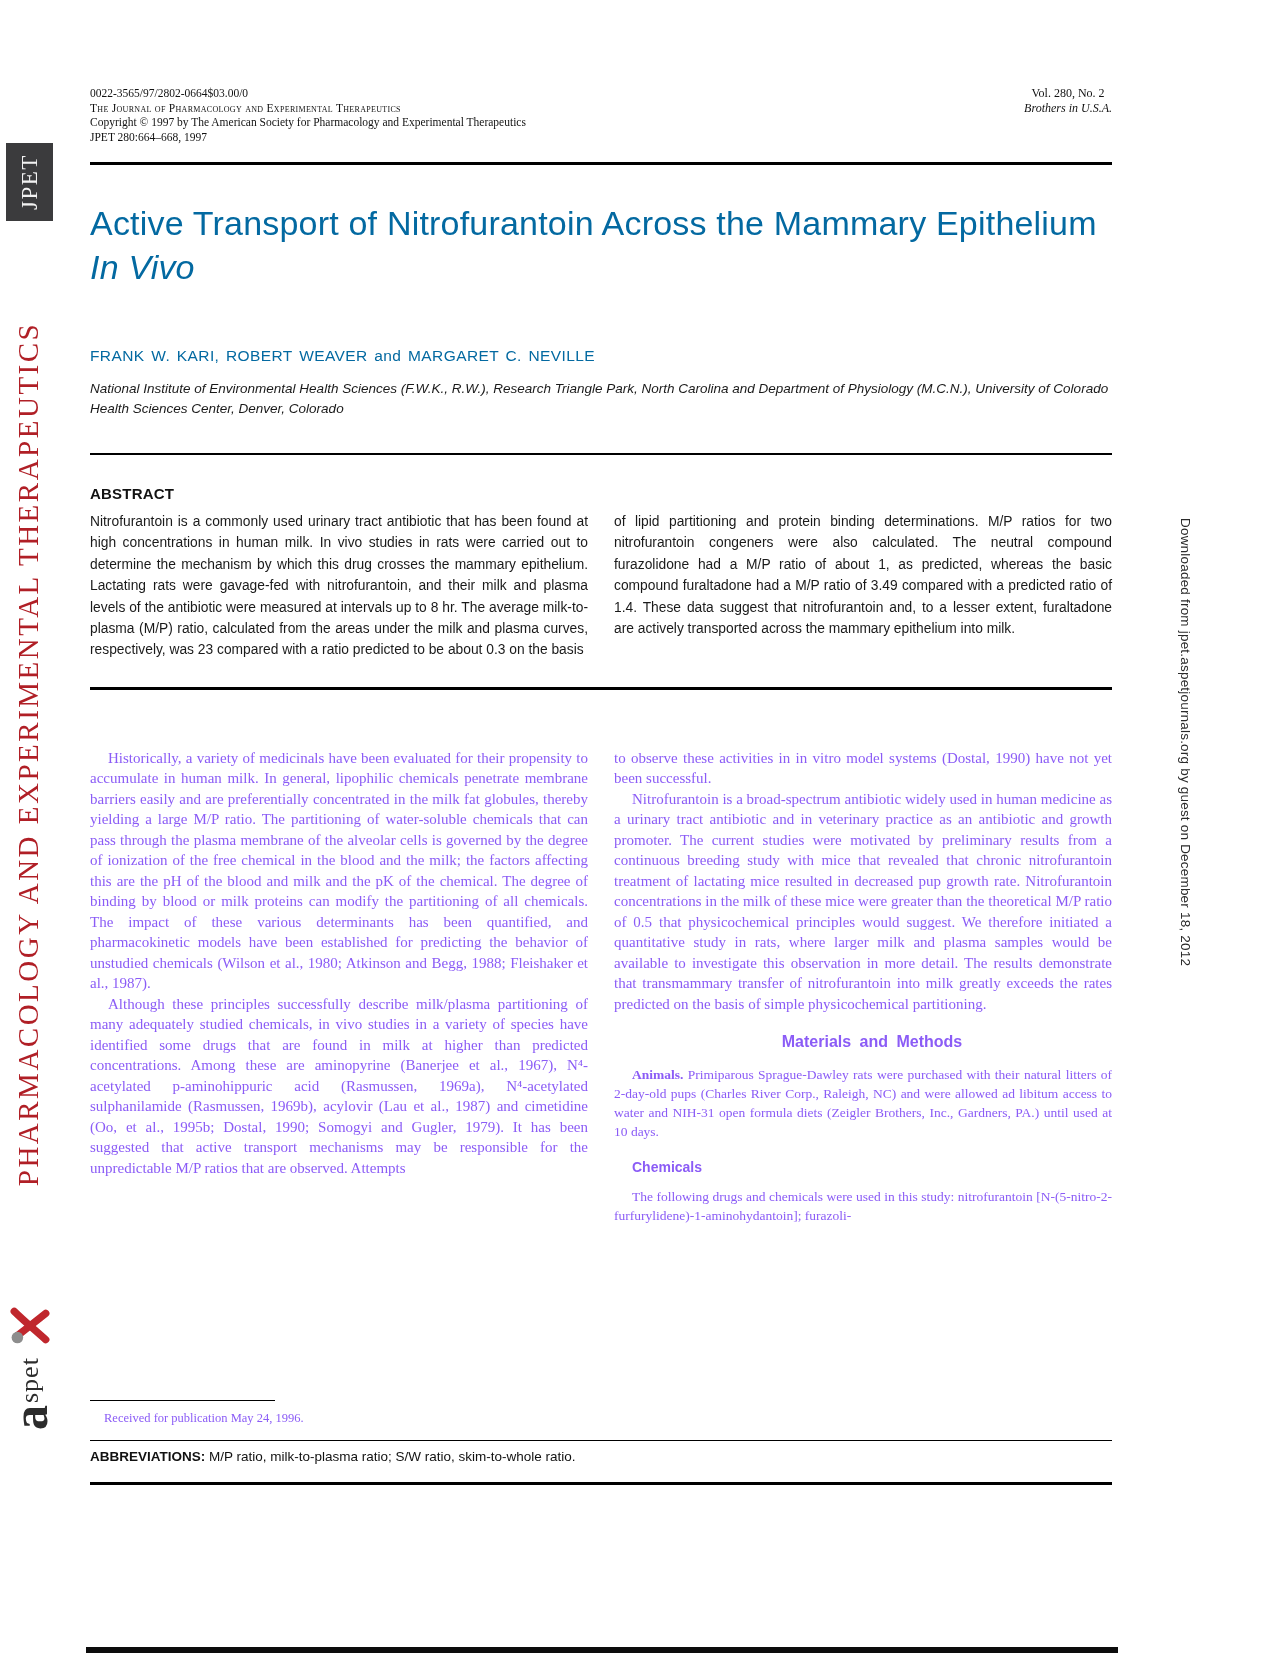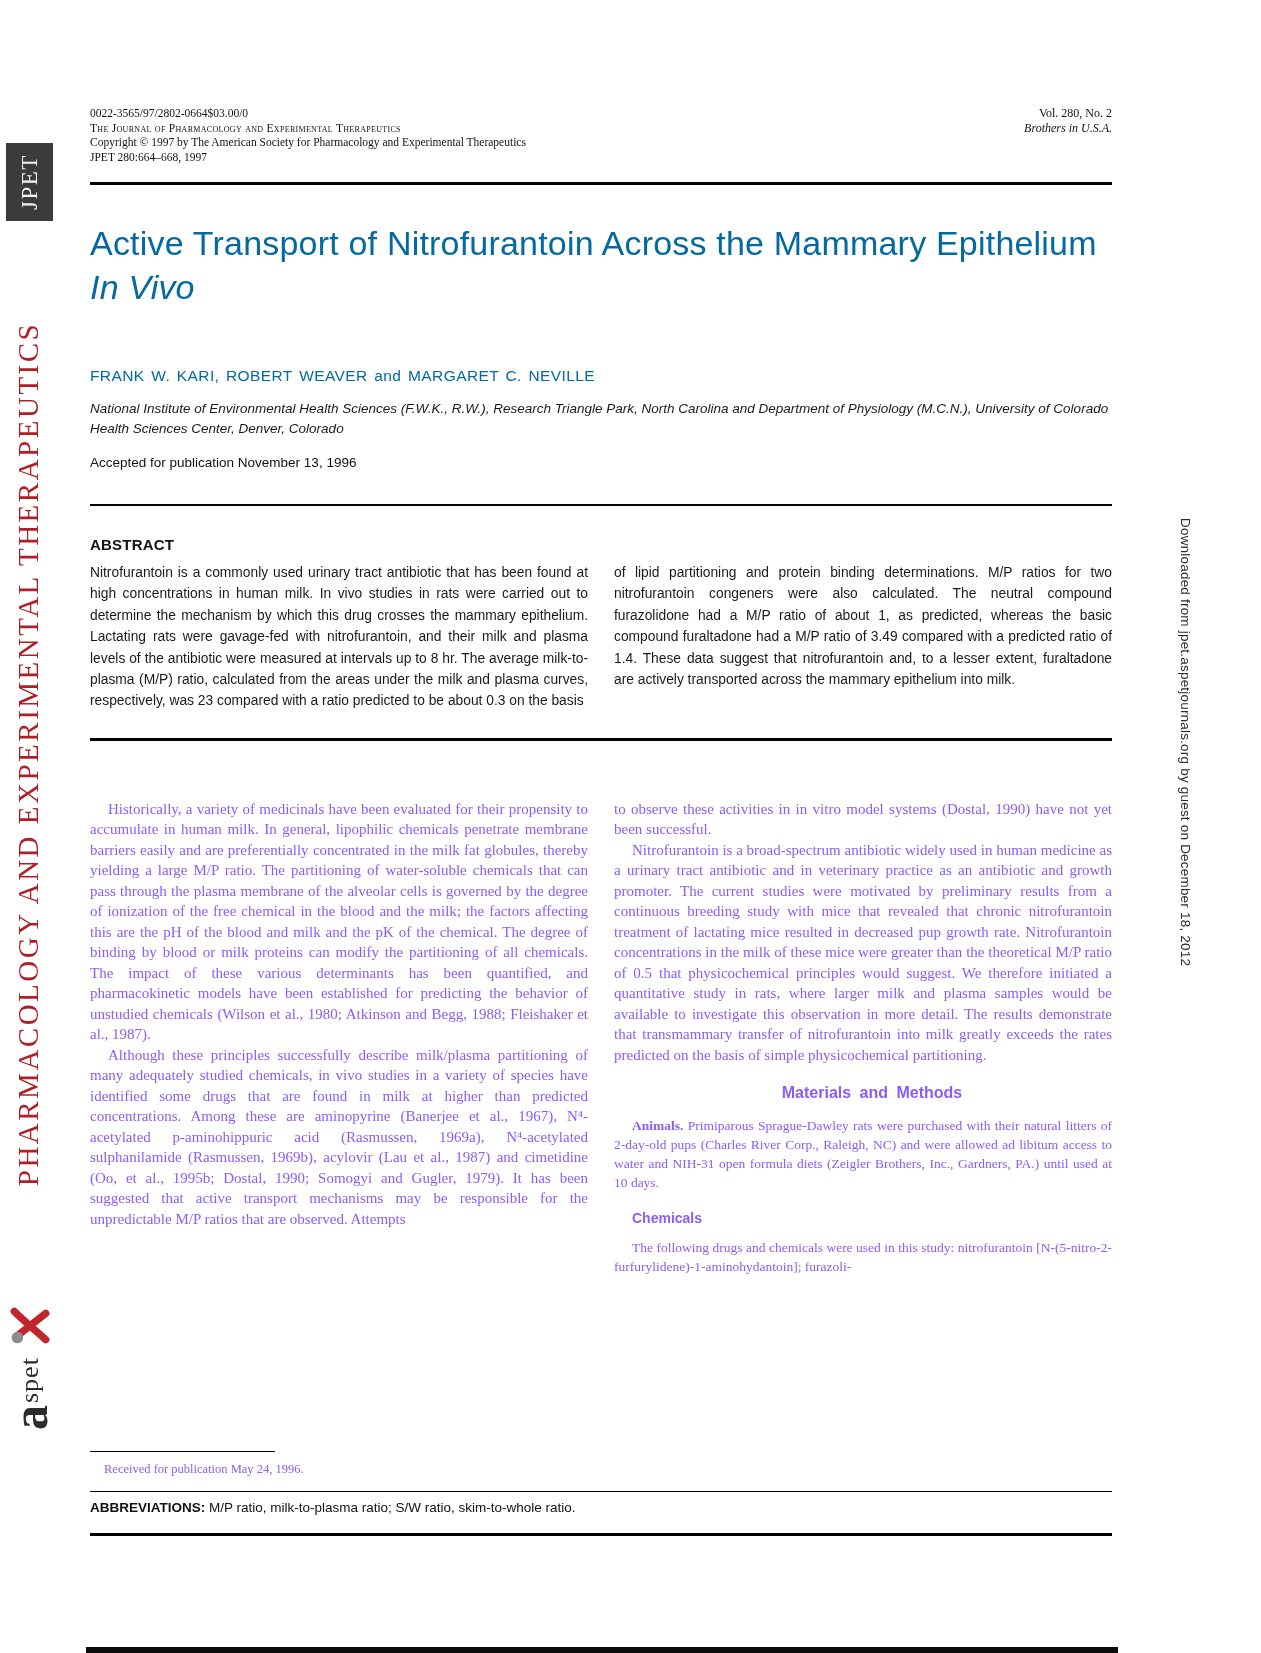--- a/index.html
+++ b/index.html
@@ -44,26 +44,26 @@
 
   
   .watermark {
     position:absolute; left:1178px; top:518px;
     writing-mode:vertical-rl;
     font-family:"Liberation Sans", sans-serif; font-size:13.5px; color:#2a2a2a;
     letter-spacing:0.2px; white-space:nowrap;
   }
 
   
-  .main { position:absolute; left:90px; top:106px; width:1022px; }
+  .main { position:absolute; left:90px; top:86px; width:1022px; }
 
   .header-row { display:flex; justify-content:space-between; align-items:flex-start; }
   .header-left { font-size:11.5px; line-height:14.5px; }
   .header-left .journal-name { font-variant:small-caps; letter-spacing:0.3px; }
-  .header-right { text-align:right; font-size:12px; line-height:15px; }
+  .header-right { text-align:center; font-size:12px; line-height:15px; }
   .printed { font-style:italic; }
 
   .rule-thick { border:none; border-top:3px solid #000; margin-top:18px; }
   .rule-mid   { border:none; border-top:2px solid #000; margin-top:34px; }
   .rule-abs   { border:none; border-top:3px solid #000; margin-top:26px; }
 
   .title {
     font-family:"Liberation Sans", sans-serif; font-weight:400;
     font-size:34px; line-height:44px; margin-top:36px; letter-spacing:0.2px;
     color:#0369a1;
@@ -170,21 +170,20 @@
     </div>
 
     <hr class="rule-thick">
 
     <h1 class="title"><span>Active Transport of Nitrofurantoin Across the Mammary Epithelium </span><span class="title-it">In Vivo</span></h1>
 
     <div class="authors">FRANK W. KARI, ROBERT WEAVER and MARGARET C. NEVILLE</div>
 
     <div class="affiliation">National Institute of Environmental Health Sciences (F.W.K., R.W.), Research Triangle Park, North Carolina and Department of Physiology (M.C.N.), University of Colorado Health Sciences Center, Denver, Colorado</div>
 
-    <div class="accepted">Accepted for publication November 13, 1996</div>
 
     <hr class="rule-mid">
 
     <div class="abstract-heading">ABSTRACT</div>
 
     <div class="abstract-cols">
       <div class="abstract-col">Nitrofurantoin is a commonly used urinary tract antibiotic that has been found at high concentrations in human milk. In vivo studies in rats were carried out to determine the mechanism by which this drug crosses the mammary epithelium. Lactating rats were gavage-fed with nitrofurantoin, and their milk and plasma levels of the antibiotic were measured at intervals up to 8 hr. The average milk-to-plasma (M/P) ratio, calculated from the areas under the milk and plasma curves, respectively, was 23 compared with a ratio predicted to be about 0.3 on the basis</div>
       <div class="abstract-col">of lipid partitioning and protein binding determinations. M/P ratios for two nitrofurantoin congeners were also calculated. The neutral compound furazolidone had a M/P ratio of about 1, as predicted, whereas the basic compound furaltadone had a M/P ratio of 3.49 compared with a predicted ratio of 1.4. These data suggest that nitrofurantoin and, to a lesser extent, furaltadone are actively transported across the mammary epithelium into milk.</div>
     </div>
 

